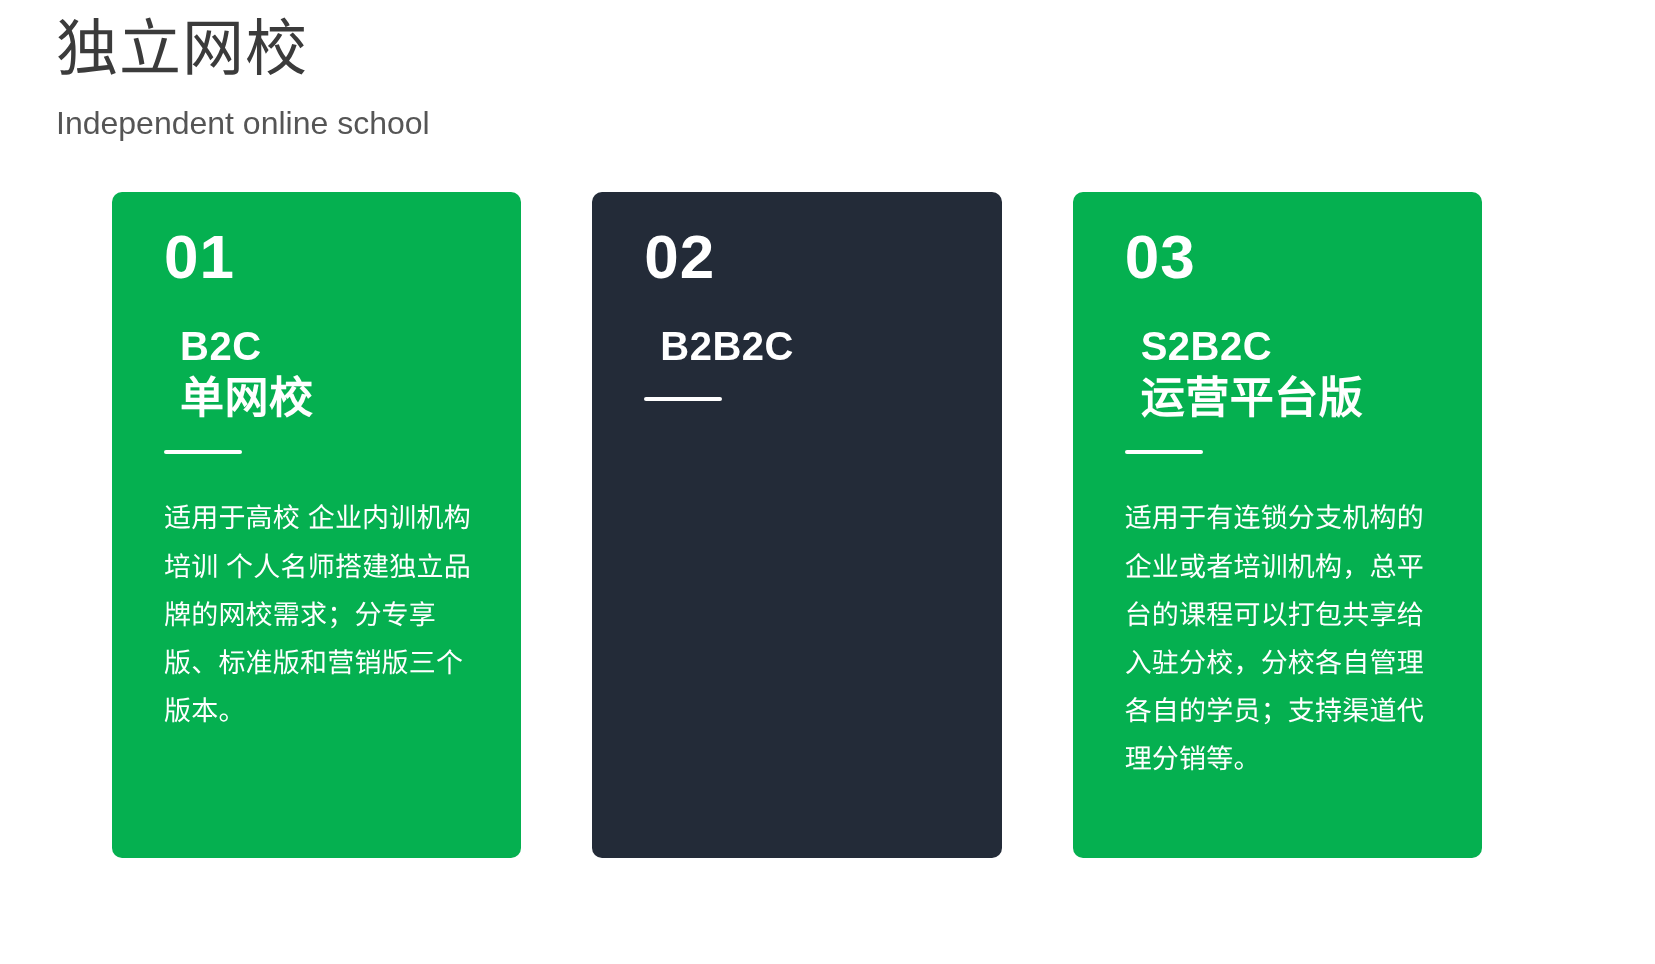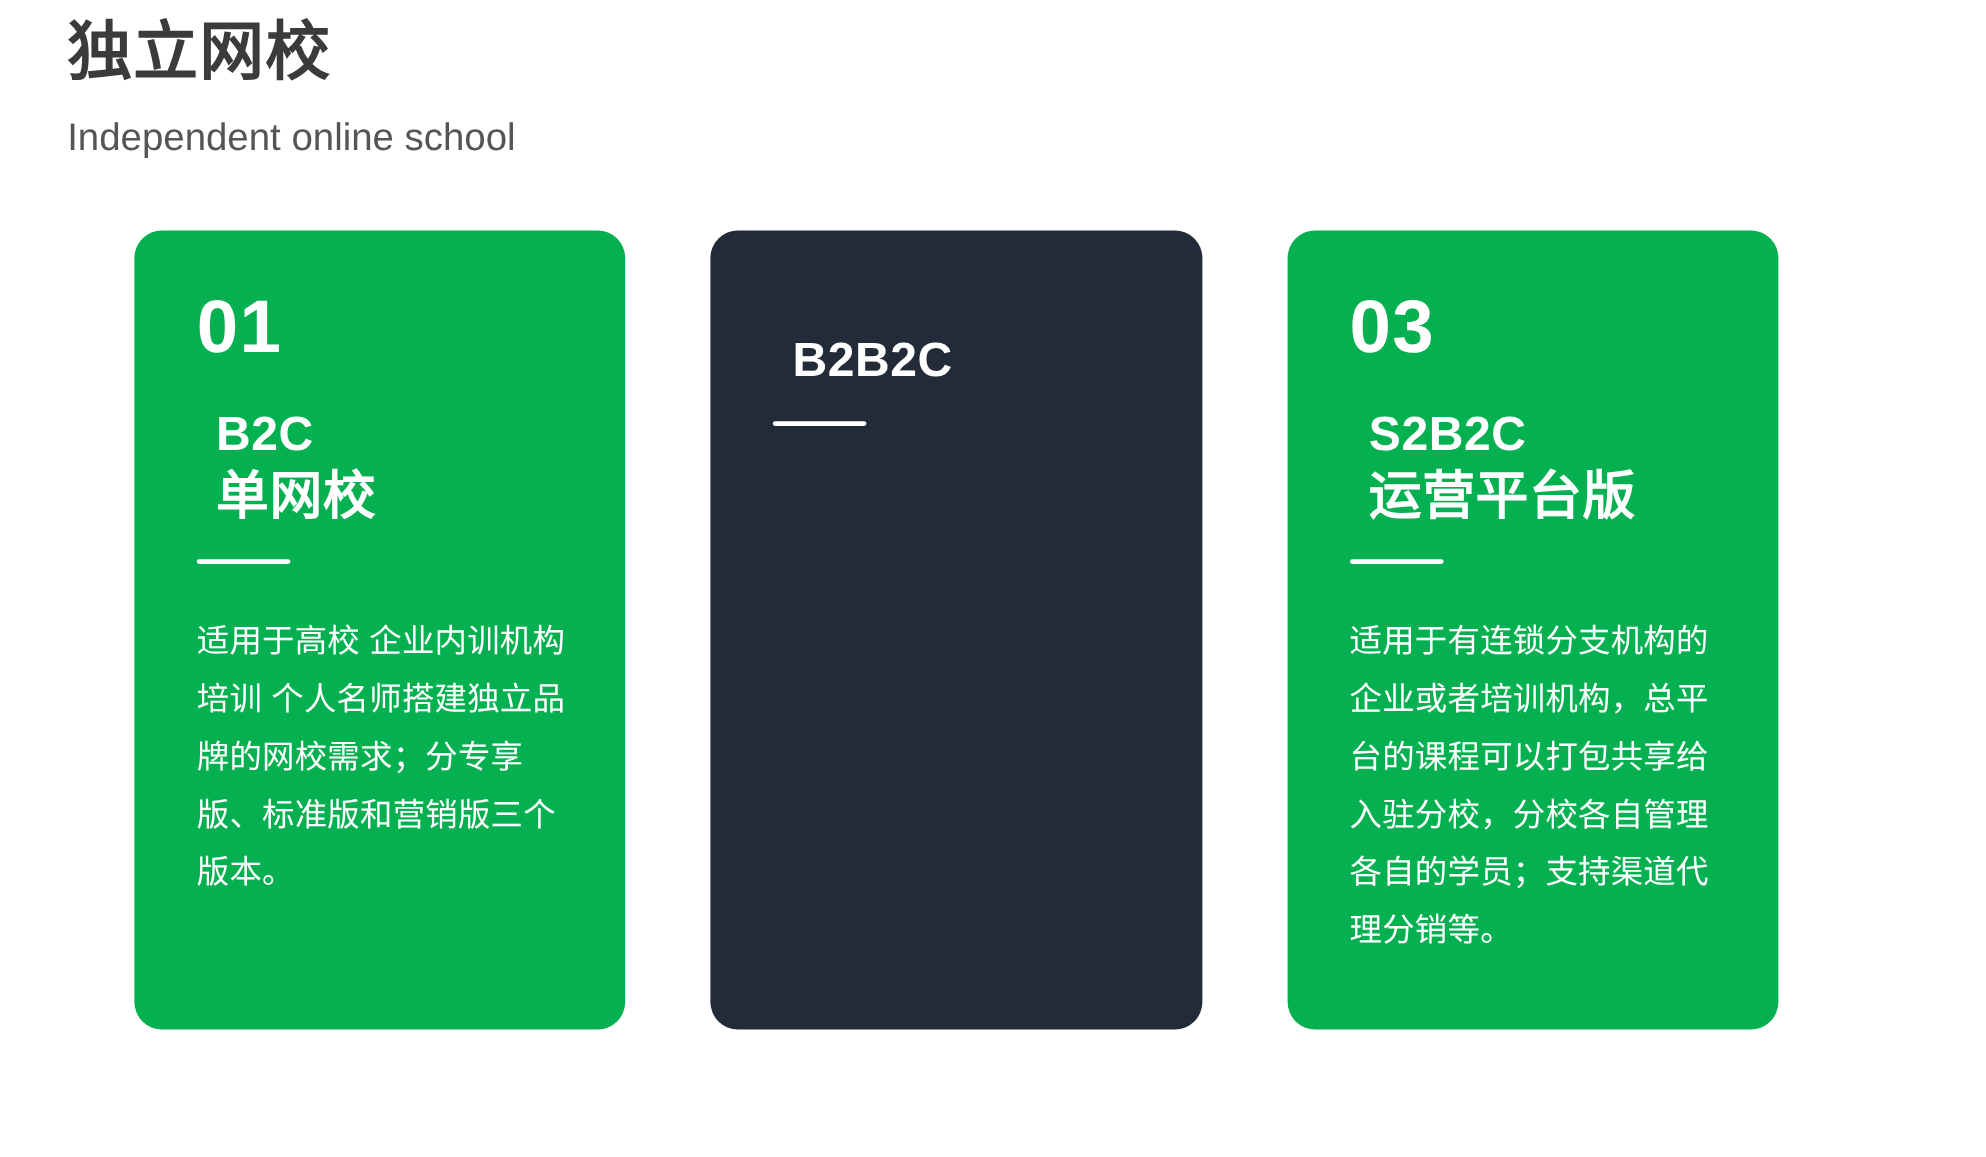--- a/index.html
+++ b/index.html
@@ -22,22 +22,22 @@
 
   
   .header {
     position: absolute;
     left: 56px;
     top: 14px;
     width: 900px;
   }
 
   .page-title {
-    font-size: 54px;
-    font-weight: 700;
+    font-size: 62px;
+    font-weight: 400;
     color: #3b3b3b;
     line-height: 1.12;
     letter-spacing: 1px;
     white-space: nowrap;
   }
 
   .page-subtitle {
     font-size: 32px;
     font-weight: 400;
     color: #555555;
@@ -54,22 +54,22 @@
     width: 1370px;
     height: 666px;
     display: flex;
     flex-direction: row;
     gap: 71px;
   }
 
   .card {
     position: relative;
     width: 410px;
-    border-radius: 23px;
-    padding: 50px 44px 0 52px;
+    border-radius: 10px;
+    padding: 34px 44px 0 52px;
     overflow: hidden;
   }
 
   .card--green { background: #05b050; }
   .card--dark  { background: #232b38; }
 
   .card-number {
     font-size: 62px;
     font-weight: 700;
     color: #ffffff;
@@ -139,20 +139,21 @@
       <div class="card-number">01</div>
       <div class="card-heading">
         <div class="card-code">B2C</div>
         <div class="card-subtitle">单网校</div>
       </div>
       <div class="card-divider"></div>
       <div class="card-body">适用于高校 企业内训机构培训 个人名师搭建独立品牌的网校需求；分专享版、标准版和营销版三个版本。</div>
     </div>
 
     <div class="card card--dark">
+      <div class="card-number">02</div>
       <div class="card-heading">
         <div class="card-code">B2B2C</div>
       </div>
       <div class="card-divider"></div>
     </div>
 
     <div class="card card--green">
       <div class="card-number">03</div>
       <div class="card-heading">
         <div class="card-code">S2B2C</div>

